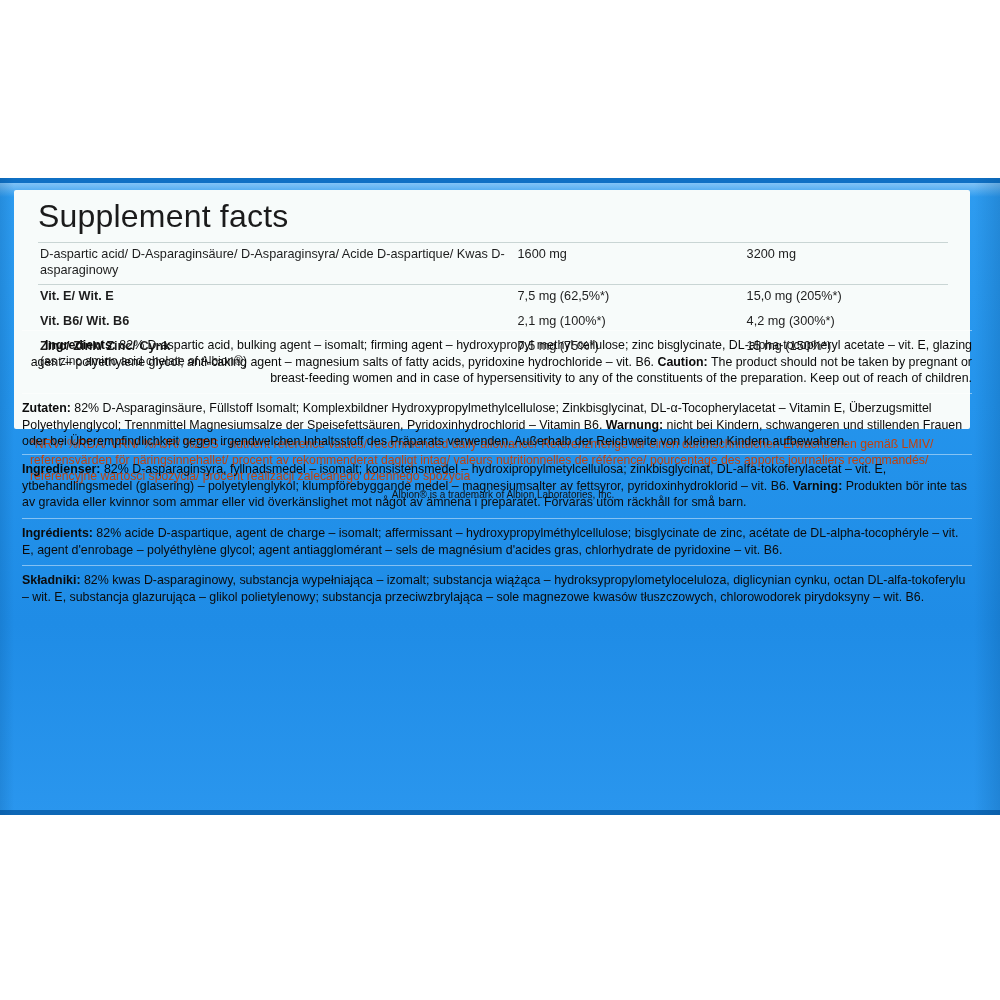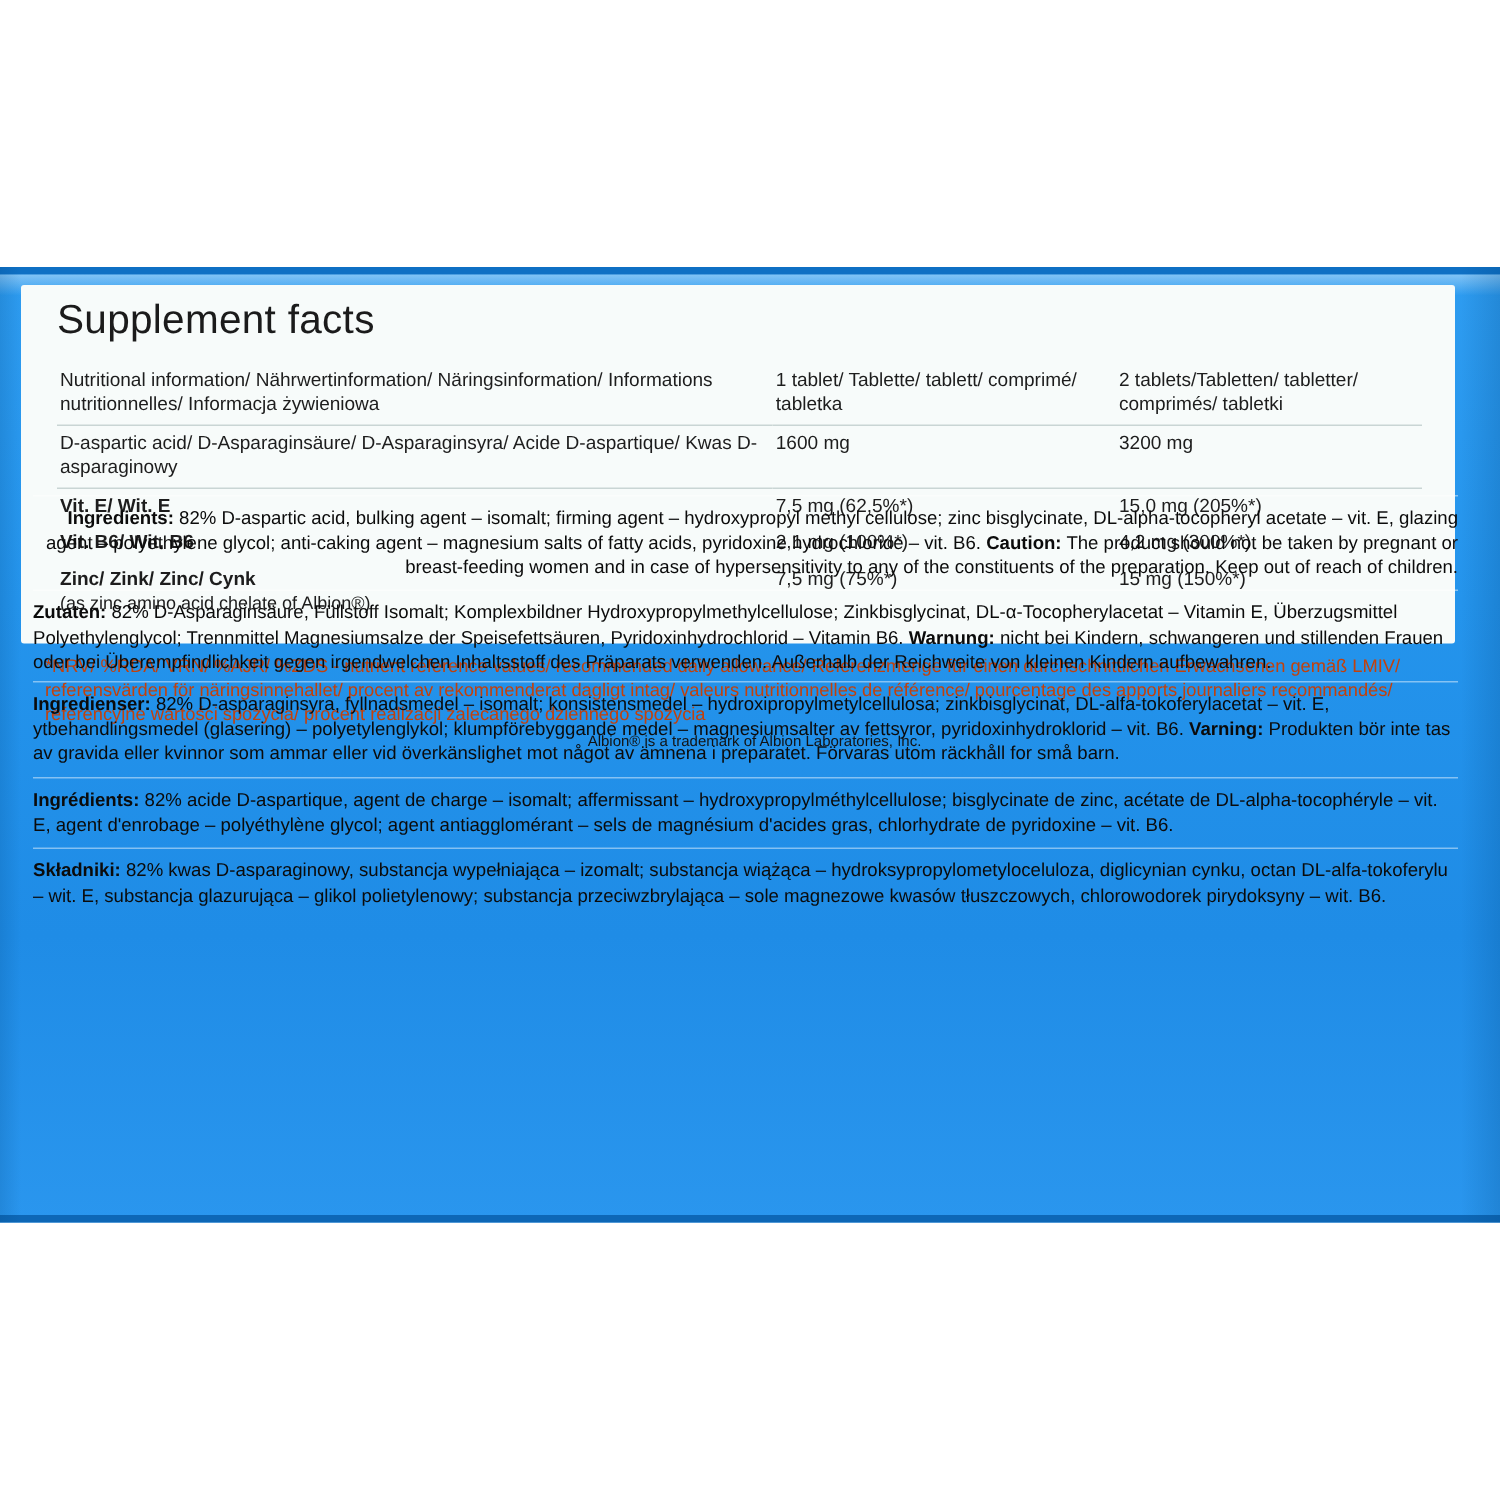--- a/index.html
+++ b/index.html
@@ -60,21 +60,21 @@
     top: 190px;
     width: 956px;
     height: 239px;
     background: #f7fbfa;
     border-radius: 2px;
   }
   .facts-title {
     position: absolute;
     left: 24px;
     top: 8px;
-    font-size: 27px;
+    font-size: 32px;
     color: #1b1b1b;
     letter-spacing: 0.2px;
   }
 
   table.facts {
     position: absolute;
     left: 24px;
     top: 52px;
     width: 910px;
     border-collapse: collapse;
@@ -147,25 +147,20 @@
   <div class="panel-sheen"></div>
   <div class="panel-edge-bottom"></div>
   <div class="left-fold"></div>
   <div class="right-fold"></div>
 
   <div class="facts-card">
     <div class="facts-title">Supplement facts</div>
 
     <table class="facts">
       <tbody>
-        <tr>
-          <td class="col-name">Nutritional information/ Nährwertinformation/ Näringsinformation/ Informations nutritionnelles/ Informacja żywieniowa</td>
-          <td class="col-one">1 tablet/ Tablette/ tablett/ comprimé/ tabletka</td>
-          <td class="col-two">2 tablets/Tabletten/ tabletter/ comprimés/ tabletki</td>
-        </tr>
         <tr class="bordered">
           <td class="col-name">D-aspartic acid/ D-Asparaginsäure/ D-Asparaginsyra/ Acide D-aspartique/ Kwas D-asparaginowy</td>
           <td class="col-one">1600 mg</td>
           <td class="col-two">3200 mg</td>
         </tr>
         <tr class="bordered">
           <td class="col-name bold">Vit. E/ Wit. E</td>
           <td class="col-one">7,5 mg (62,5%*)</td>
           <td class="col-two">15,0 mg (205%*)</td>
         </tr>

